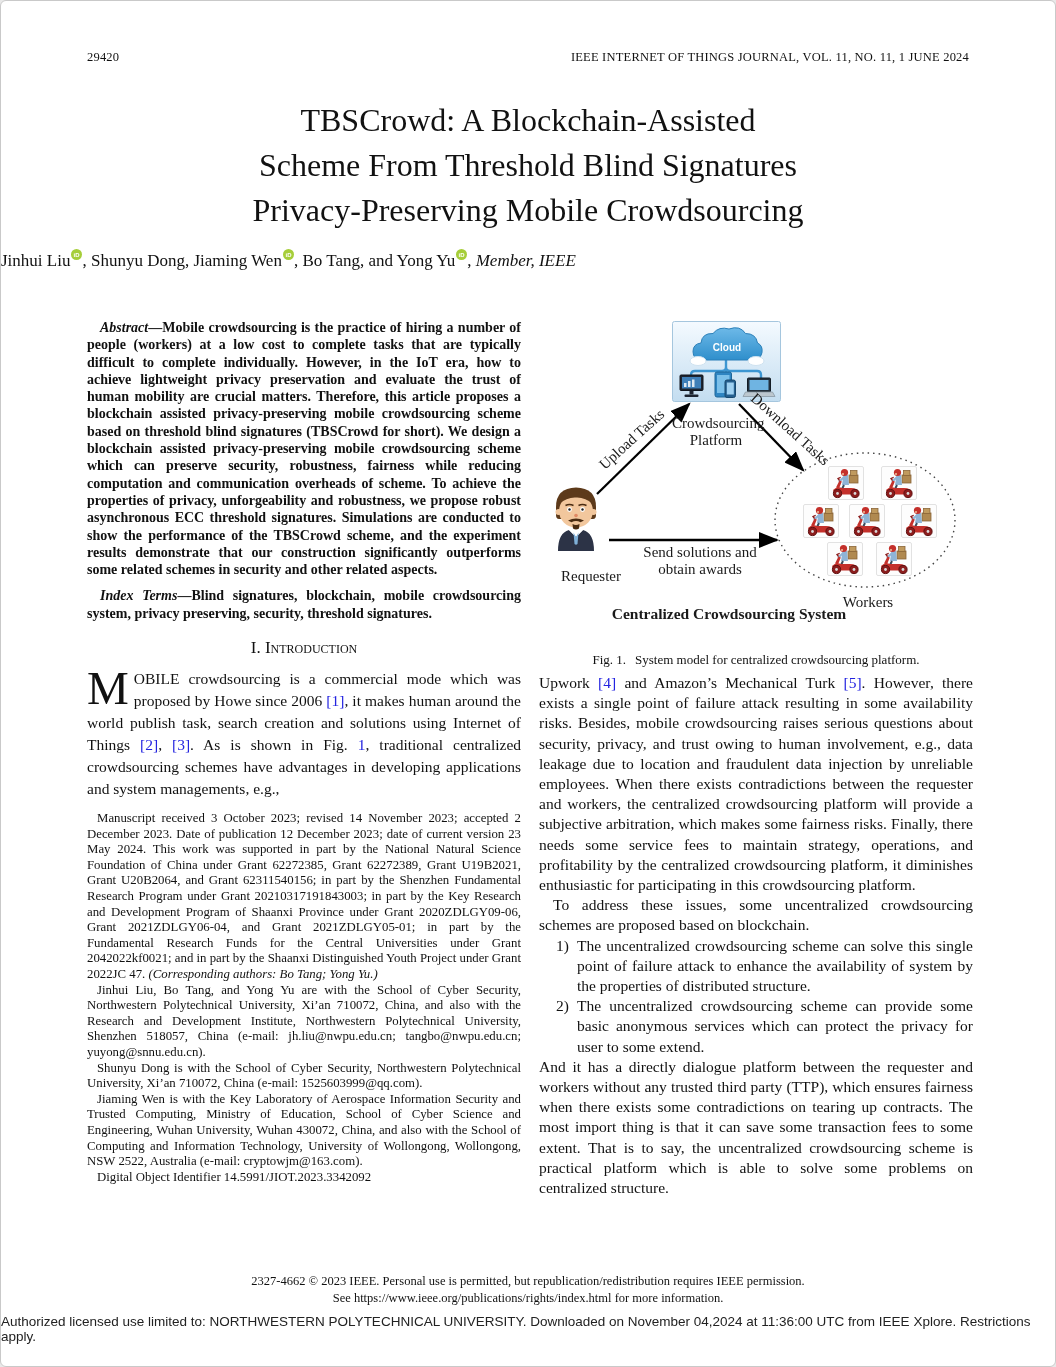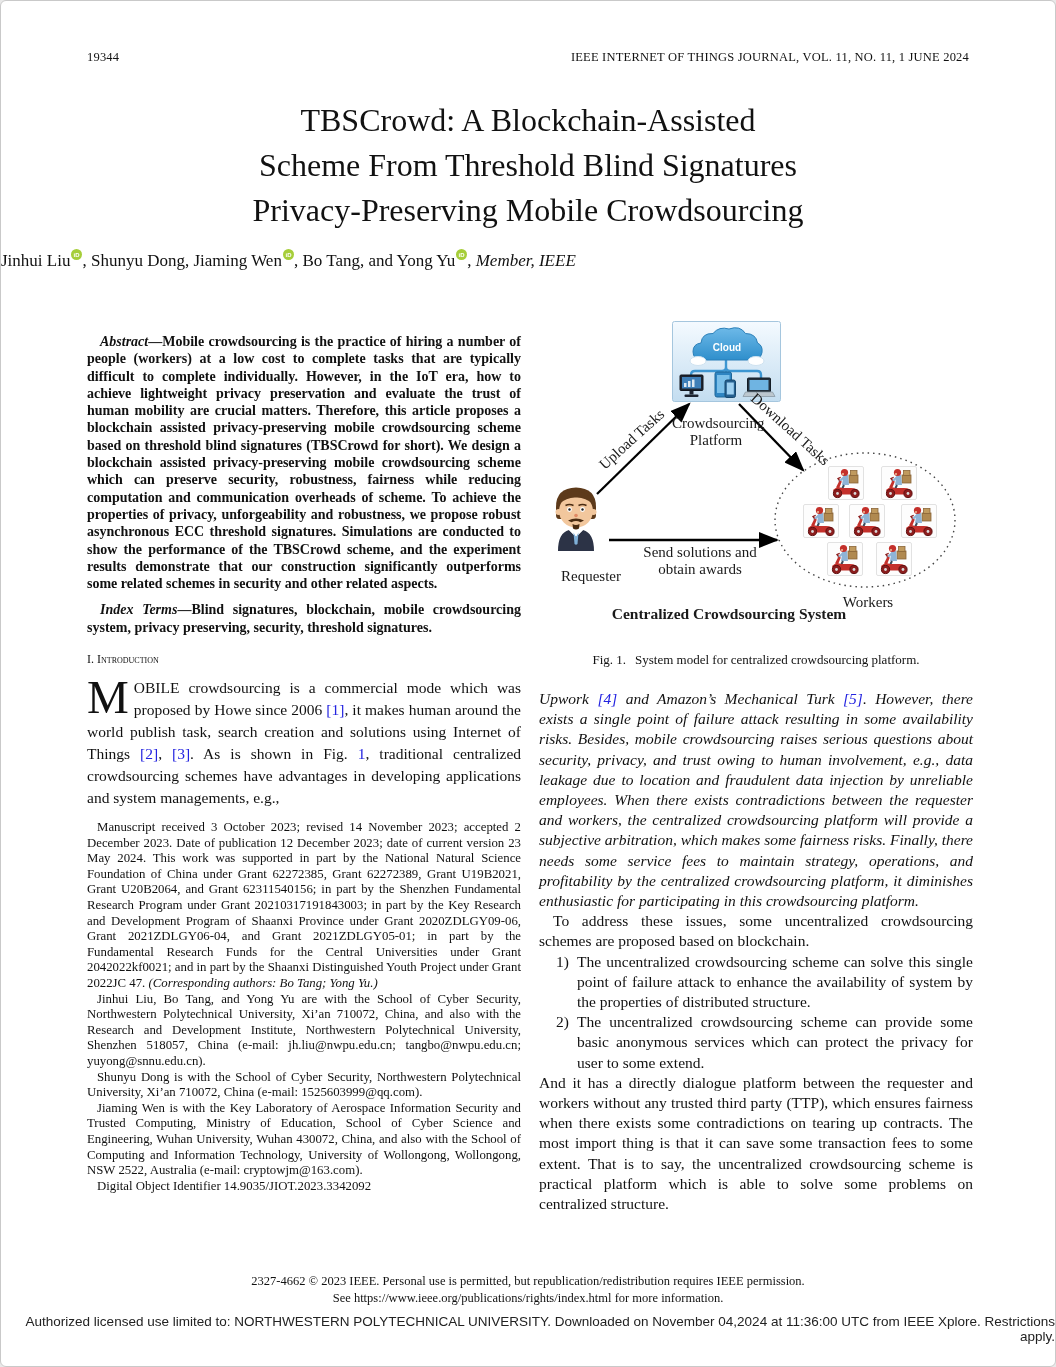--- a/index.html
+++ b/index.html
@@ -32,30 +32,30 @@
   .authors-line{
     position:absolute;top:248px;left:0;width:100%;
     text-align:left;font-size:17px;
   }
   .authors-line .member{font-style:italic;}
   .orcid{width:11px;height:11px;vertical-align:6px;margin-left:1px;}
   .orcid circle{fill:var(--orcid-green);}
   .orcid text{fill:#fff;font-family:"Liberation Sans",sans-serif;font-size:13px;font-weight:bold;}
   
   .col{position:absolute;width:434px;}
-  .col-left{left:86px;top:332px;}
+  .col-left{left:86px;top:318px;}
   .col-right{left:538px;top:312px;}
   p.just{text-align:justify;}
   .abstract,.index-terms{
     font-size:14px;font-weight:bold;line-height:17.3px;text-indent:13px;
   }
   .index-terms{margin-top:9px;}
   .ital{font-style:italic;}
   .sec-heading{
-    text-align:left;font-variant:small-caps;font-size:12px;
+    text-align:center;font-variant:small-caps;font-size:17px;
     margin:16px 0 10px 0;font-weight:normal;text-indent:0;
   }
   .intro-p{font-size:15.5px;line-height:22px;}
   .dropcap{
     float:left;font-size:47px;line-height:39px;padding:1px 5px 0 0;
   }
   .ref{color:var(--link-blue);text-decoration:none;cursor:pointer;}
   .footnote{margin-top:11px;font-size:12.8px;line-height:15.6px;}
   .footnote p{text-align:justify;text-indent:10px;}
   
@@ -63,44 +63,44 @@
   .figure svg.fig-canvas{position:absolute;left:0;top:0;}
   .fig-label{
     position:absolute;font-size:15px;color:#1a1a1a;text-align:center;line-height:17px;
   }
   .fig-label.rot-up{transform:rotate(-42deg);}
   .fig-label.rot-down{transform:rotate(42deg);}
   .fig-label.bold{font-weight:bold;font-size:15.5px;}
   .fig-caption{margin-top:7px;font-size:13px;text-align:center;}
   .fig-caption .cap-text{margin-left:9px;}
   .body-p{font-size:15.5px;line-height:20.2px;margin-top:20px;}
-  .body-p.first{margin-top:21px;font-style:italic;}
+  .body-p.first{margin-top:5px;}
   .body-p.indent{text-indent:14px;margin-top:0;}
   .num-list{margin-top:0;}
   .num-item{position:relative;padding-left:21px;margin-left:17px;font-size:15.5px;line-height:20.2px;text-align:justify;}
   .num-item .num{position:absolute;left:0;top:0;}
   .body-p.cont{margin-top:0;}
   
   .footer-block{
     position:absolute;top:1272px;left:0;width:100%;
     text-align:center;font-size:12.5px;line-height:17px;
   }
   .license-line{
     position:absolute;top:1313px;left:0;width:100%;
-    text-align:right;font-size:13.5px;color:#222;
+    text-align:left;font-size:13.5px;color:#222;
     font-family:"Liberation Sans",sans-serif;
   }
 </style>
 </head>
 <body>
 
 <div class="page">
 
   <div class="running-head">
-    <span>19344</span>
+    <span>29420</span>
     <span>IEEE INTERNET OF THINGS JOURNAL, VOL. 11, NO. 11, 1 JUNE 2024</span>
   </div>
 
   <div class="title-block">
     <div>TBSCrowd: A Blockchain-Assisted</div>
     <div>Scheme From Threshold Blind Signatures</div>
     <div>Privacy-Preserving Mobile Crowdsourcing</div>
   </div>
 
   <div class="authors-line">
@@ -123,21 +123,21 @@
 
     <h2 class="sec-heading">I. Introduction</h2>
 
     <p class="intro-p just"><span class="dropcap">M</span><span>OBILE crowdsourcing is a commercial mode which was proposed by Howe since 2006 </span><a class="ref">[1]</a><span>, it makes human around the world publish task, search creation and solutions using Internet of Things </span><a class="ref">[2]</a><span>, </span><a class="ref">[3]</a><span>. As is shown in Fig. </span><a class="ref">1</a><span>, traditional centralized crowdsourcing schemes have advantages in developing applications and system managements, e.g.,</span></p>
 
     <div class="footnote">
       <p><span>Manuscript received 3 October 2023; revised 14 November 2023; accepted 2 December 2023. Date of publication 12 December 2023; date of current version 23 May 2024. This work was supported in part by the National Natural Science Foundation of China under Grant 62272385, Grant 62272389, Grant U19B2021, Grant U20B2064, and Grant 62311540156; in part by the Shenzhen Fundamental Research Program under Grant 20210317191843003; in part by the Key Research and Development Program of Shaanxi Province under Grant 2020ZDLGY09-06, Grant 2021ZDLGY06-04, and Grant 2021ZDLGY05-01; in part by the Fundamental Research Funds for the Central Universities under Grant 2042022kf0021; and in part by the Shaanxi Distinguished Youth Project under Grant 2022JC 47. </span><span class="ital">(Corresponding authors: Bo Tang; Yong Yu.)</span></p>
       <p>Jinhui Liu, Bo Tang, and Yong Yu are with the School of Cyber Security, Northwestern Polytechnical University, Xi’an 710072, China, and also with the Research and Development Institute, Northwestern Polytechnical University, Shenzhen 518057, China (e-mail: jh.liu@nwpu.edu.cn; tangbo@nwpu.edu.cn; yuyong@snnu.edu.cn).</p>
       <p>Shunyu Dong is with the School of Cyber Security, Northwestern Polytechnical University, Xi’an 710072, China (e-mail: 1525603999@qq.com).</p>
       <p>Jiaming Wen is with the Key Laboratory of Aerospace Information Security and Trusted Computing, Ministry of Education, School of Cyber Science and Engineering, Wuhan University, Wuhan 430072, China, and also with the School of Computing and Information Technology, University of Wollongong, Wollongong, NSW 2522, Australia (e-mail: cryptowjm@163.com).</p>
-      <p>Digital Object Identifier 14.9035/JIOT.2023.3342092</p>
+      <p>Digital Object Identifier 14.5991/JIOT.2023.3342092</p>
     </div>
   </div>
 
   <div class="col col-right">
 
     <div class="figure">
       <svg class="fig-canvas" width="434" height="332" viewBox="0 0 434 332">
         <defs>
           <marker id="arrow" markerWidth="9" markerHeight="7" refX="8" refY="3.5" orient="auto">
             <path d="M0 0 L9 3.5 L0 7 Z" fill="#000"></path>

